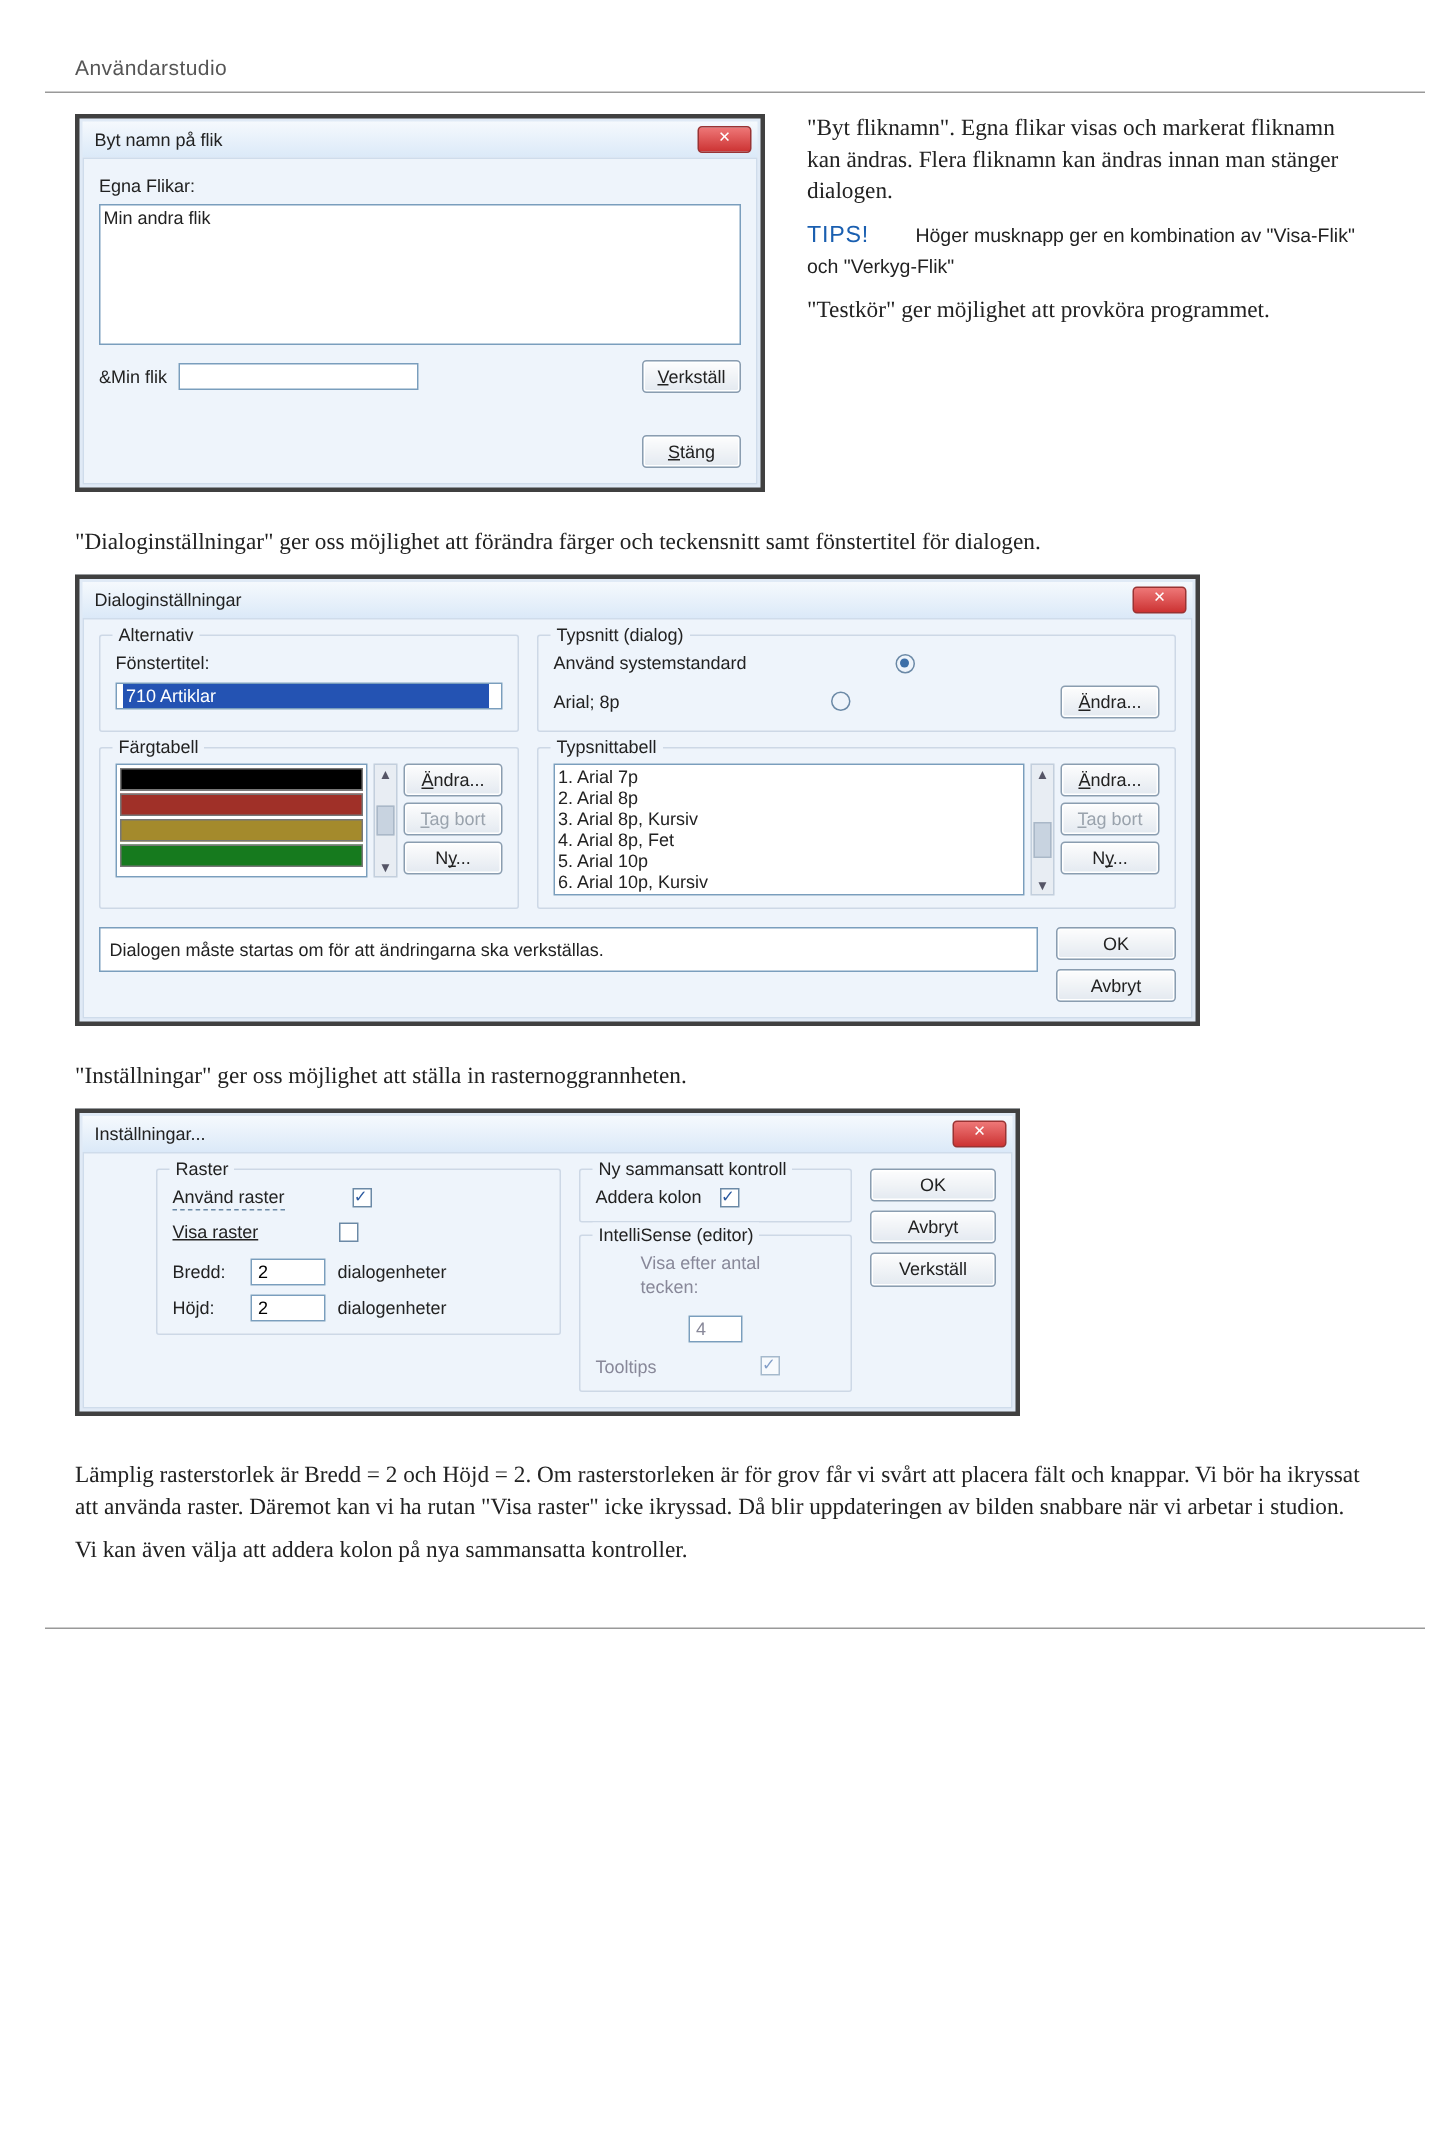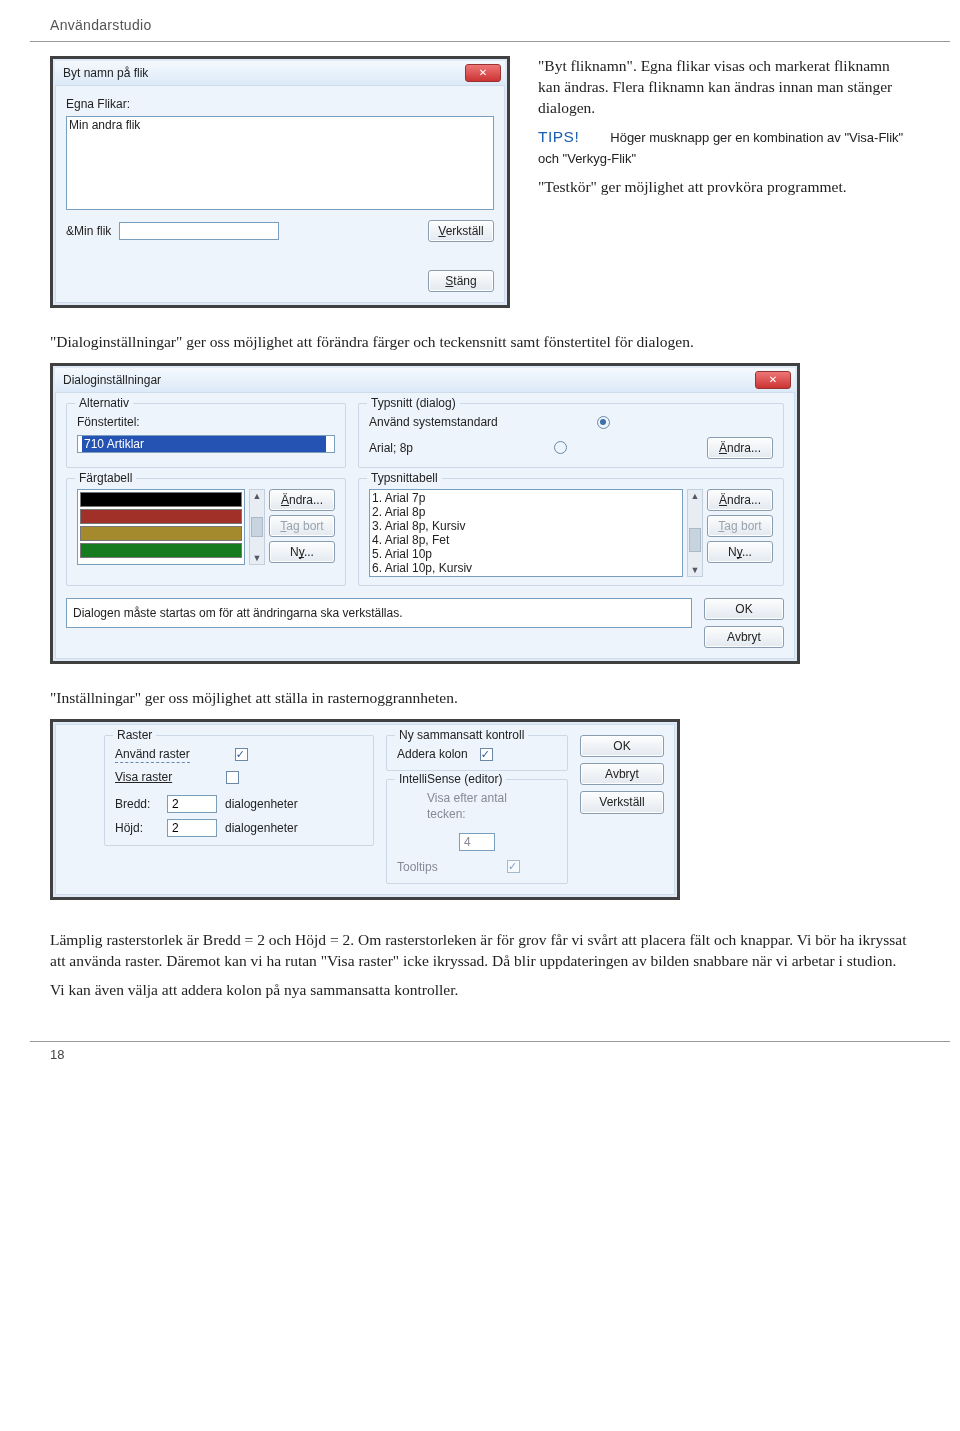--- a/index.html
+++ b/index.html
@@ -8,20 +8,21 @@
     padding: 0;
     font-family: Arial, sans-serif;
     background: #fff;
     color: #222;
     width: 960px;
   }
   .page {
     padding: 12px 50px 40px 50px;
     font-size: 15px;
     line-height: 1.35;
+    margin-top: 20px;
   }
   .header-studio {
     font-family: "Arial Narrow", Arial, sans-serif;
     font-size: 14px;
     color: #555;
     padding: 4px 0 4px 0;
     letter-spacing: 0.3px;
   }
   .header-rule {
     border: none;
@@ -271,20 +272,24 @@
           <span class="winbtn" style="min-width:80px;">OK</span>
           <span class="winbtn" style="min-width:80px;">Avbryt</span>
         </div>
       </div>
     </div>
   </div>
 
   <div class="intertext">"Inställningar" ger oss möjlighet att ställa in rasternoggrannheten.</div>
 
   <div class="dialog dlg-w3">
+    <div class="titlebar">
+      <span>Inställningar...</span>
+      <span class="closebtn"></span>
+    </div>
     <div class="dlgbody">
       <div style="display:flex;gap:12px;align-items:flex-start;padding-left:38px;">
 
         <div class="group" style="width:270px;">
           <span class="grouptitle">Raster</span>
           <div class="row" style="justify-content:space-between;margin-bottom:6px;">
             <span class="lbl dashedunder">Använd raster</span>
             <span class="checkbox checked"></span>
             <span style="width:70px;"></span>
           </div>
@@ -334,14 +339,13 @@
       </div>
     </div>
   </div>
 
   <div class="intertext article" style="margin-top:30px;">
     <p>Lämplig rasterstorlek är Bredd = 2 och Höjd = 2. Om rasterstorleken är för grov får vi svårt att placera fält och knappar.  Vi bör ha ikryssat att använda raster. Däremot kan vi ha rutan "Visa raster" icke ikryssad. Då blir uppdateringen av bilden snabbare när vi arbetar i studion.</p>
     <p>Vi kan även välja att addera kolon på nya sammansatta kontroller.</p>
   </div>
 
   <hr class="footer-rule">
-  <div class="pagenum">18</div>
 </div>
 
 </body></html>

